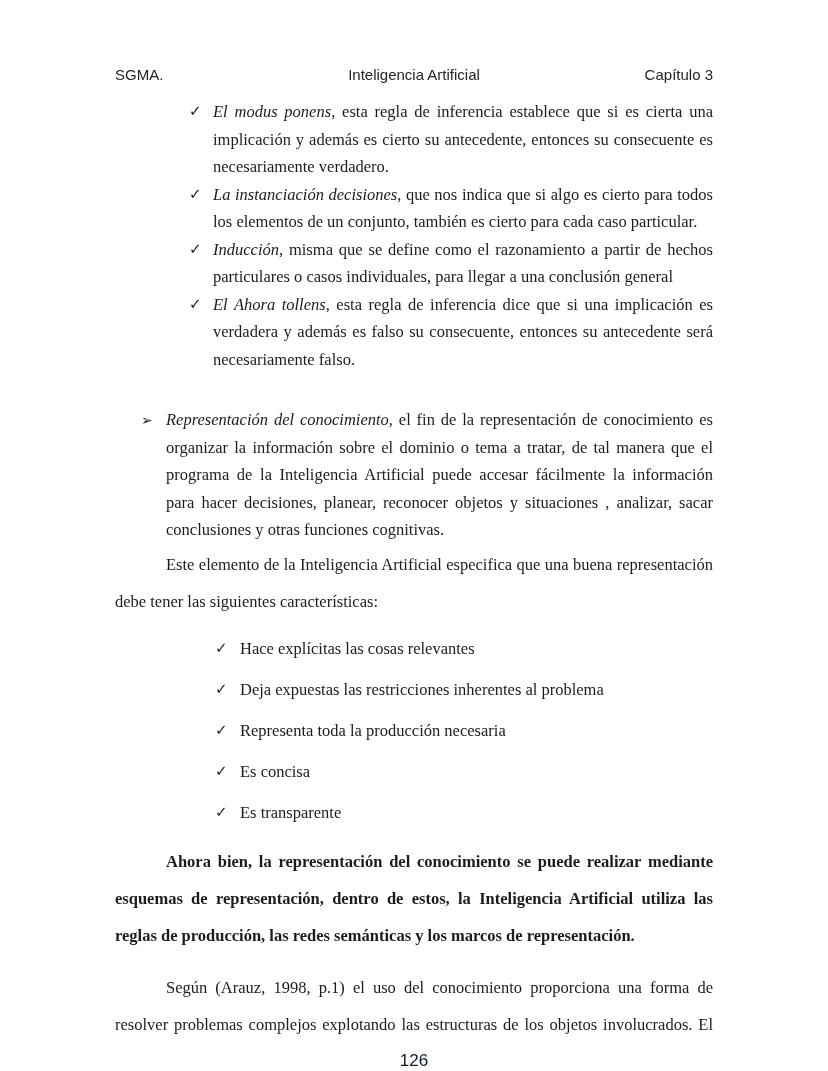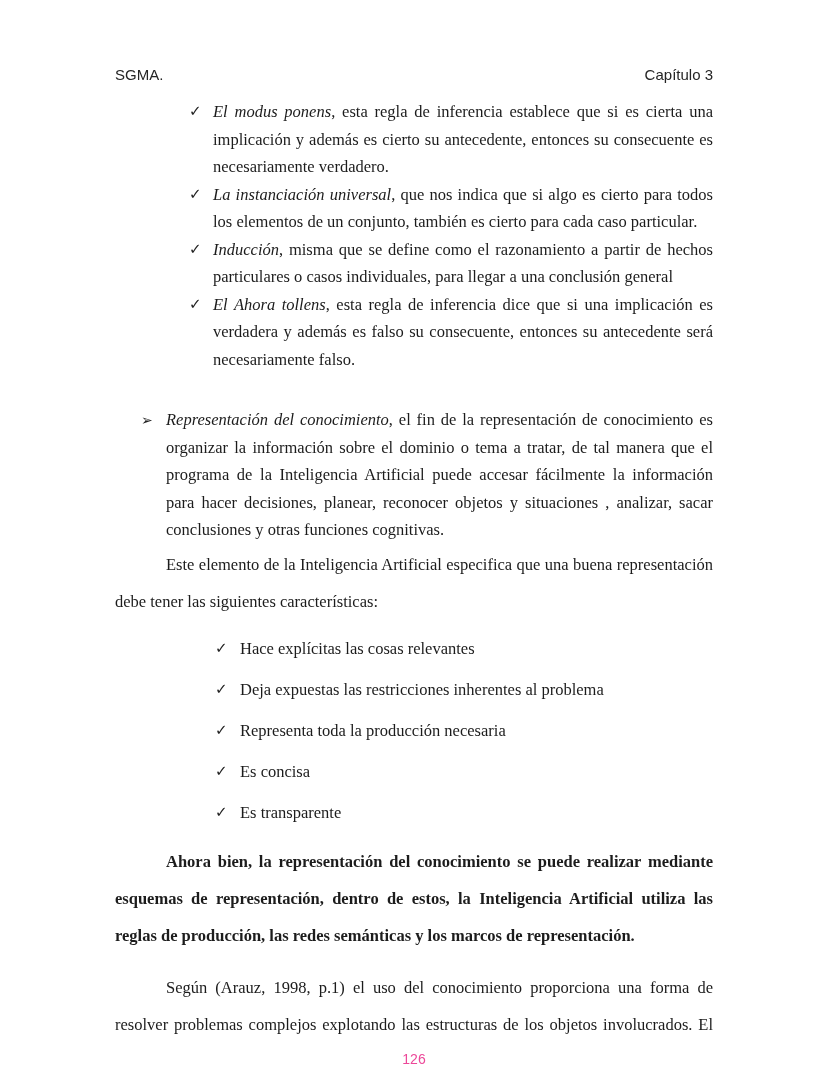--- a/index.html
+++ b/index.html
@@ -72,42 +72,43 @@
     padding-left: 125px;
     line-height: 27.5px;
     margin-bottom: 13.5px;
   }
   .char-item .marker { left: 100px; }
 
   .footer {
     margin-top: 8px;
     text-align: center;
     font-family: "Liberation Sans", sans-serif;
-    font-size: 14px;
-    color: #ec4899;
+    font-size: 17px;
+    color: #0f172a;
   }
 </style>
 </head>
 <body>
 
 <div class="page">
 
   <div class="header">
     <span class="h-left">SGMA.</span>
+    <span class="h-center">Inteligencia Artificial</span>
     <span class="h-right">Capítulo 3</span>
   </div>
 
   <div class="check-list">
     <div class="check-item">
       <span class="marker">✓</span>
       <span class="lead">El modus ponens</span><span>, esta regla de inferencia establece que si es cierta una implicación y además es cierto su antecedente, entonces su consecuente es necesariamente verdadero.</span>
     </div>
     <div class="check-item">
       <span class="marker">✓</span>
-      <span class="lead">La instanciación universal</span><span>, que nos indica que si algo es cierto para todos los elementos de un conjunto, también es cierto para cada caso particular.</span>
+      <span class="lead">La instanciación decisiones</span><span>, que nos indica que si algo es cierto para todos los elementos de un conjunto, también es cierto para cada caso particular.</span>
     </div>
     <div class="check-item">
       <span class="marker">✓</span>
       <span class="lead">Inducción</span><span>, misma que se define como el razonamiento a partir de hechos particulares o casos individuales, para llegar a una conclusión general</span>
     </div>
     <div class="check-item">
       <span class="marker">✓</span>
       <span class="lead">El Ahora tollens</span><span>, esta regla de inferencia dice que si una implicación es verdadera y además es falso su consecuente, entonces su antecedente será necesariamente falso.</span>
     </div>
   </div>

